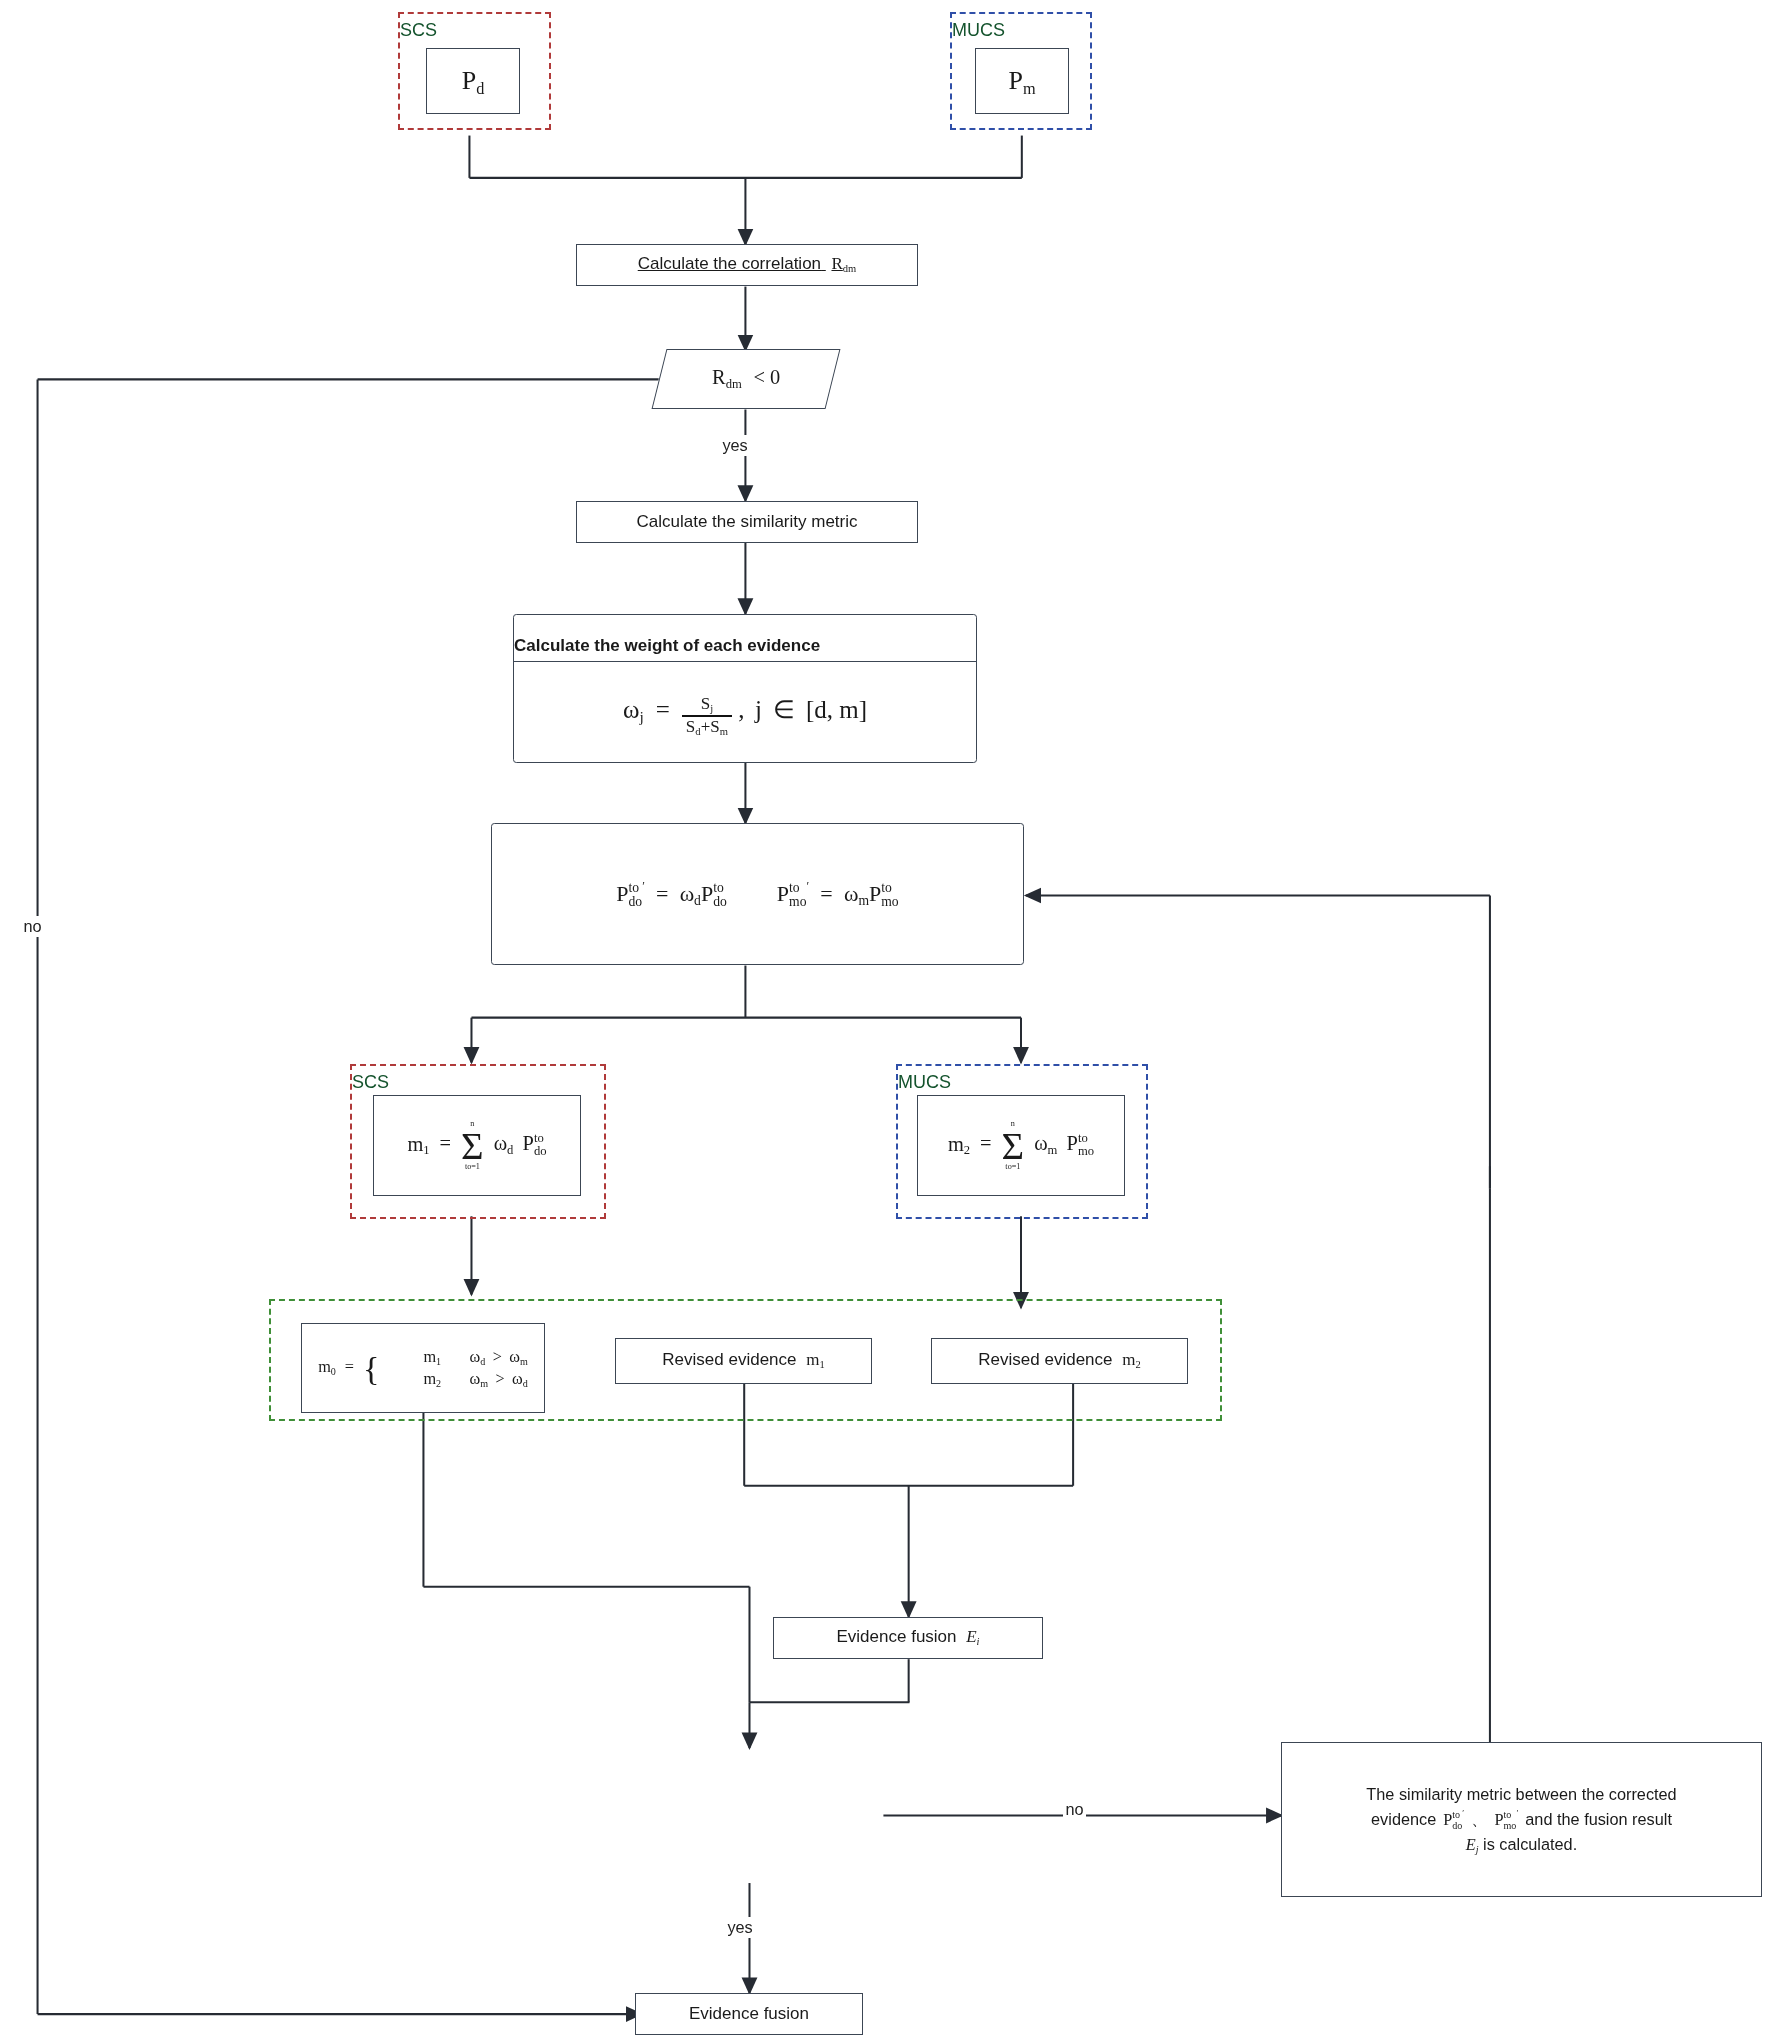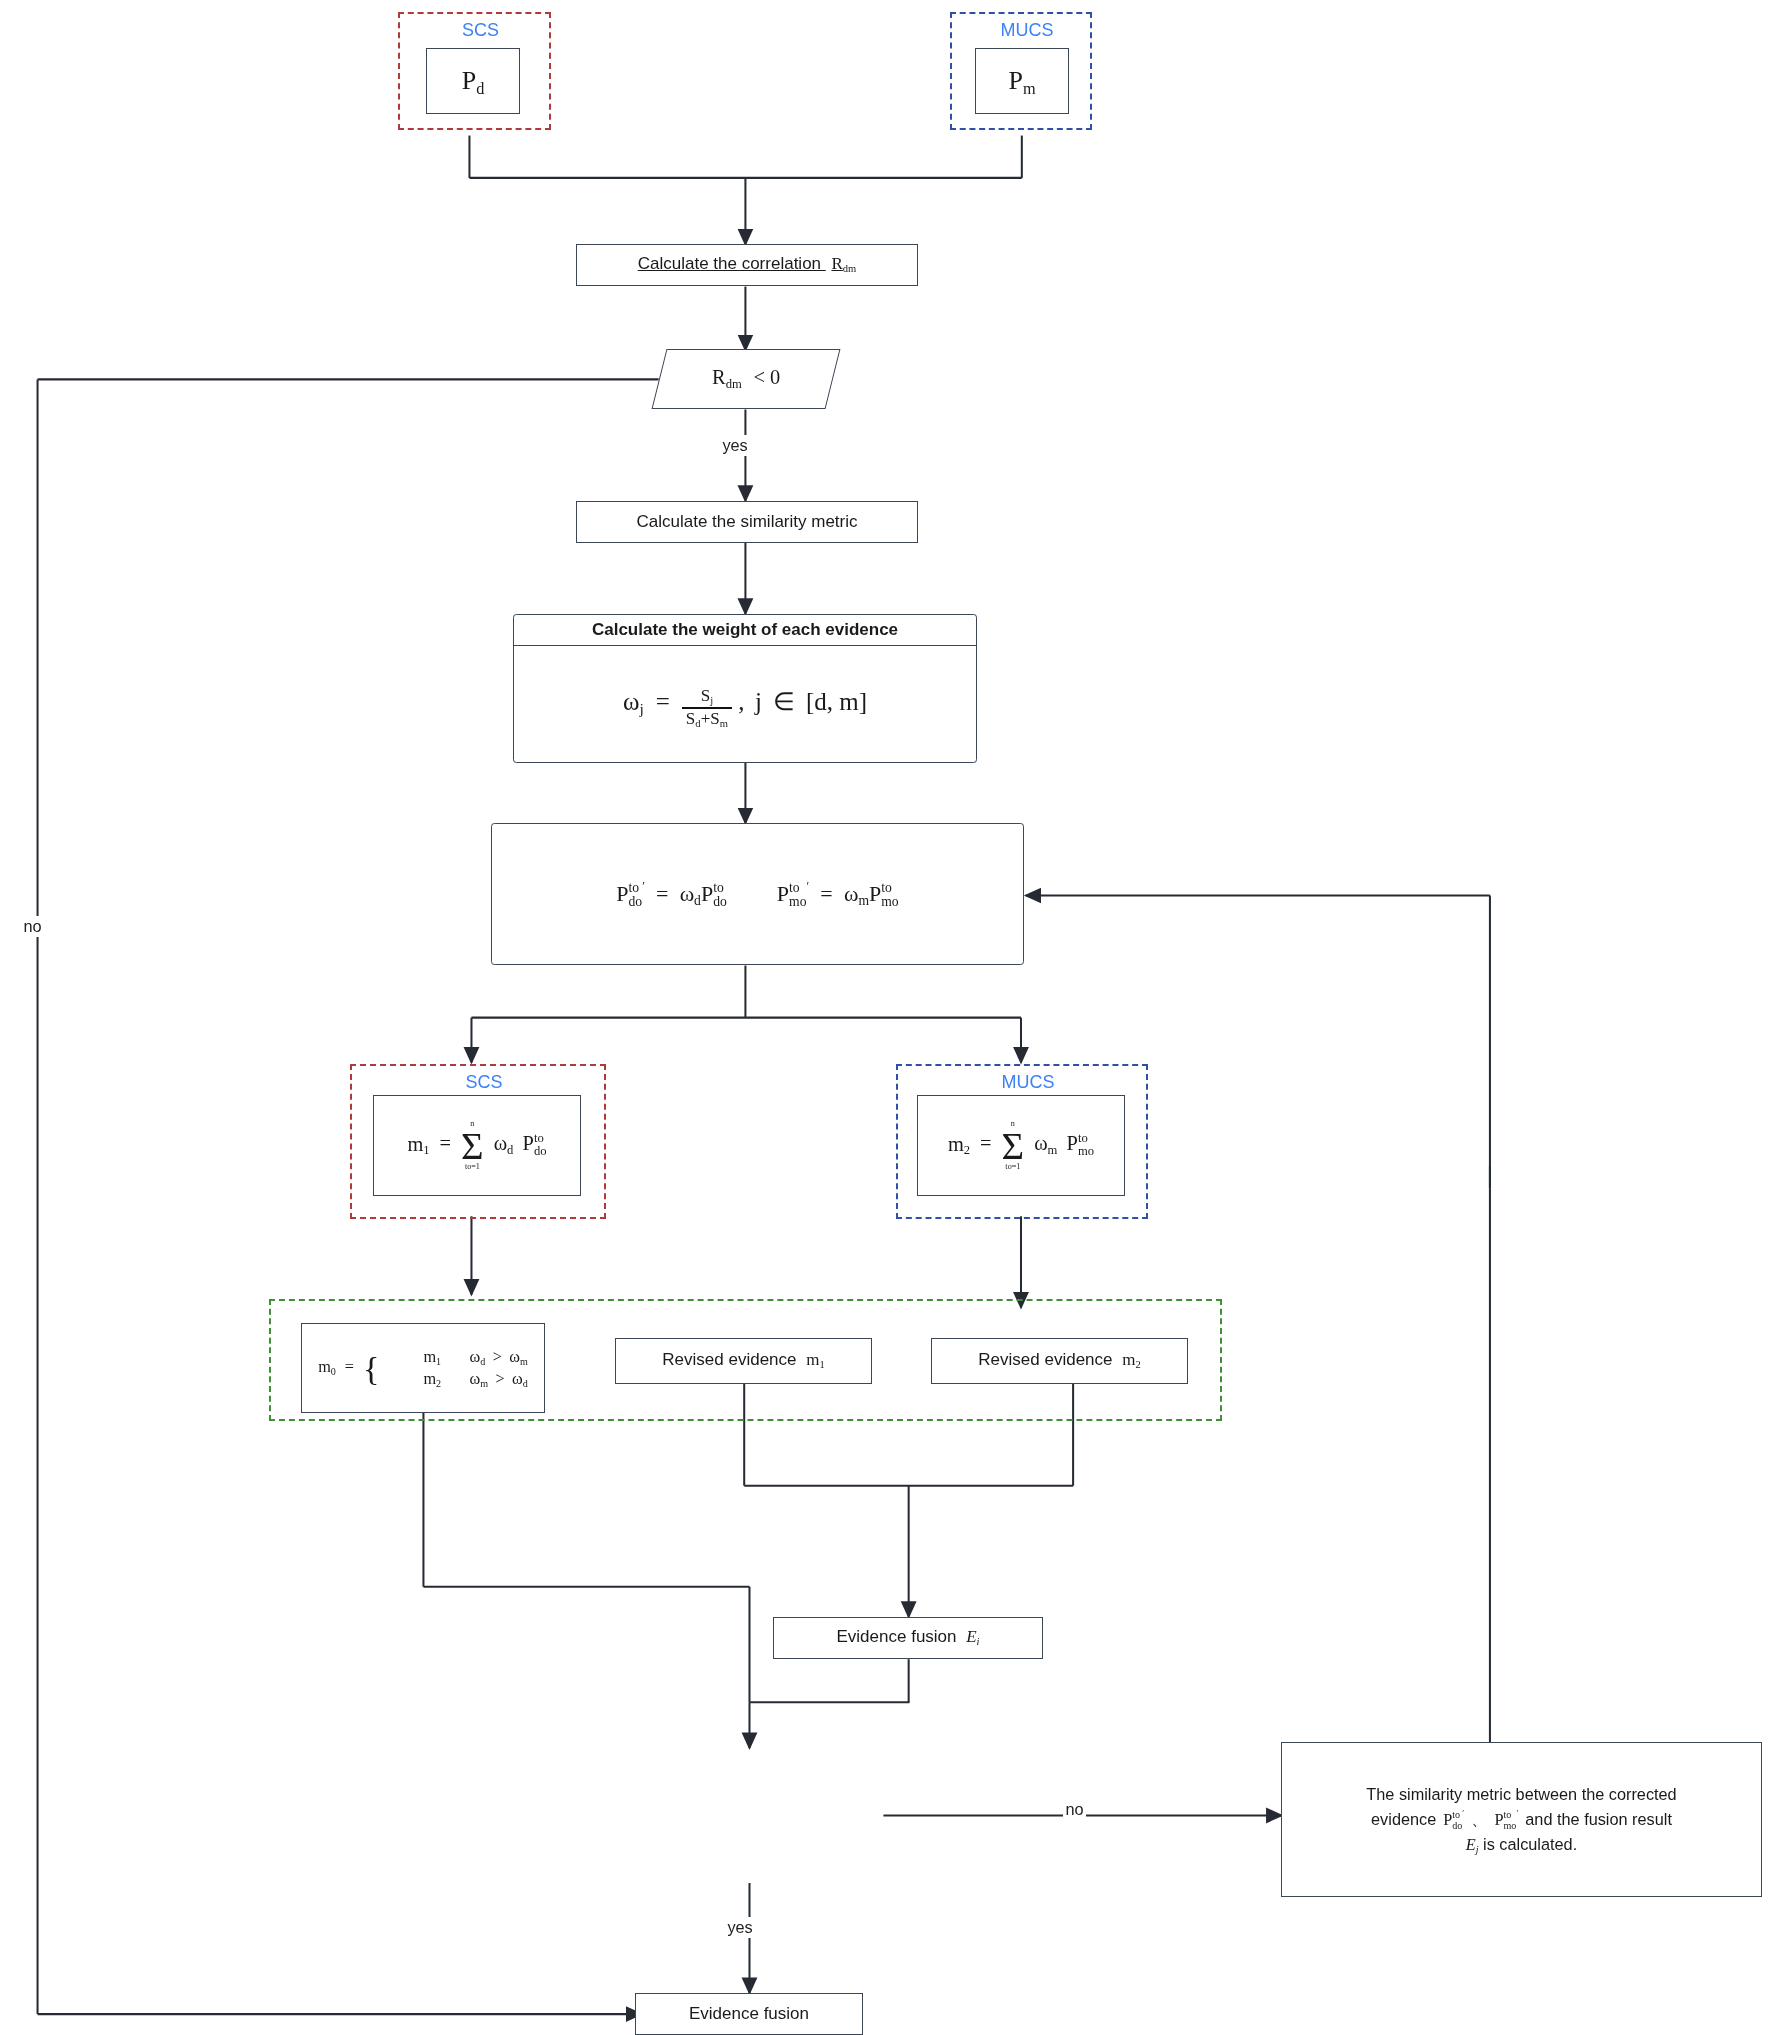--- a/index.html
+++ b/index.html
@@ -17,38 +17,39 @@
     text-align:center;
     color:#1a1a1a;
     font-family:"Liberation Sans", sans-serif;
   }
   .node .txt{padding:0 6.5px;line-height:1.35;}
 
   
   .node.split{flex-direction:column;align-items:stretch;justify-content:flex-start;}
   .node.split .hdr{
     border-bottom:1.6px solid #3c4654;
-    display:flex;align-items:center;justify-content:center;
+    display:flex;align-items:center;
     font-weight:bold;
     box-sizing:border-box;
+    margin-top:16px;
   }
   .node.split .bdy{
     flex:1;display:flex;align-items:center;justify-content:center;
   }
 
   
   .group{
     position:absolute;box-sizing:border-box;background:transparent;
   }
   .group.red{border:2.8px dashed #b03a3a;}
   .group.blue{border:2.8px dashed #2f4fa8;}
   .group.green{border:2.8px dashed #3f8f37;}
   .group-label{
-    position:absolute;left:12px;right:0;text-align:center;
-    color:#3b82f6;font-family:"Liberation Sans", sans-serif;
+    position:absolute;left:0;right:0;
+    color:#14532d;font-family:"Liberation Sans", sans-serif;
   }
 
   
   .parallel{
     position:absolute;background:#fff;
     border:1.6px solid #3c4654;box-sizing:border-box;
     display:flex;align-items:center;justify-content:center;
     transform:skewX(-14deg);
   }
   .parallel .inner{transform:skewX(14deg);color:#1a1a1a;}

